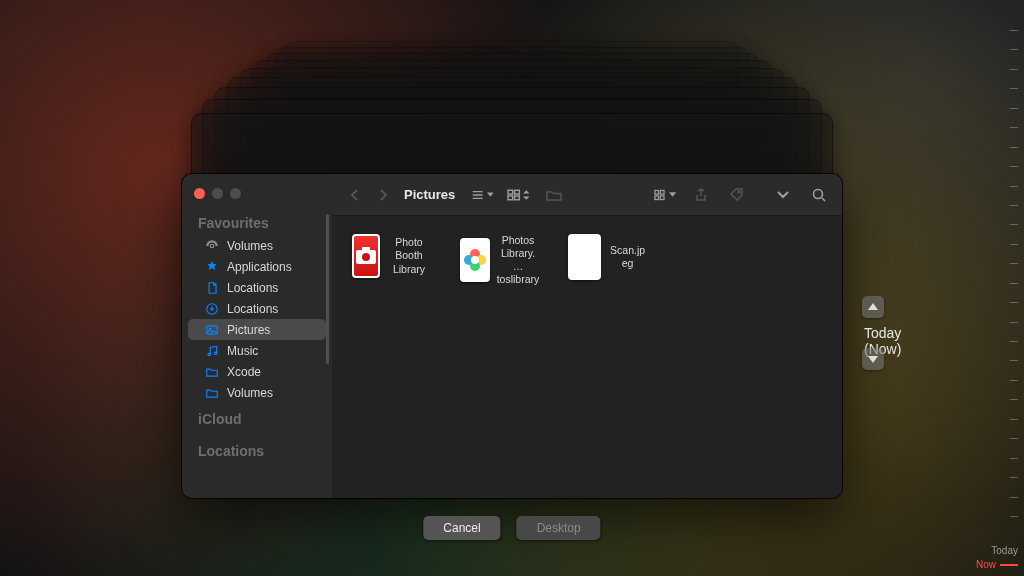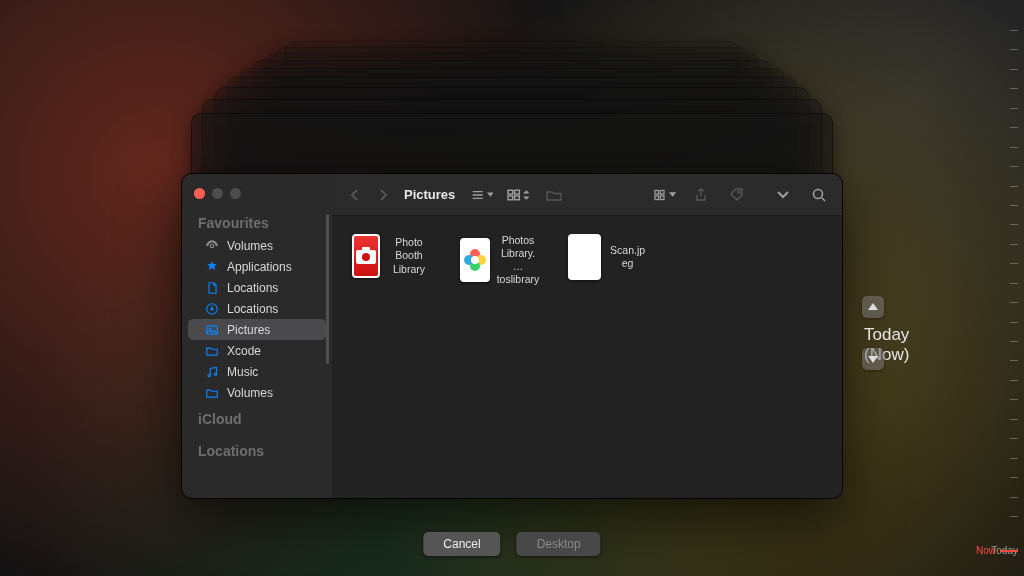--- a/index.html
+++ b/index.html
@@ -73,21 +73,21 @@
   .tb-title { color:#e8e8e8; font-weight:600; font-size:13px; margin-left:4px; margin-right:auto; }
   .tb-group { display:flex; gap:14px; align-items:center; margin-left:10px; }
   .tb-spacer { flex:1; }
   .content { flex:1; padding: 18px 20px; display:flex; gap:28px; align-items:flex-start; }
   .file { width:80px; display:flex; flex-direction:row; align-items:center; gap:6px; }
   .file-icon { width:48px; height:44px; border-radius:4px; display:flex; align-items:center; justify-content:center; }
   .file-label { font-size:10.5px; color:#d8d8d8; text-align:center; line-height:1.25; word-break:break-word; }
   
   .bottom-bar {
     position:absolute; left:50%; transform:translateX(-50%);
-    top: 532px; display:flex; gap:16px;
+    top: 516px; display:flex; gap:16px;
   }
   .btn {
     padding: 5px 20px; font-size:12px; border-radius:5px;
     background:#555; color:#eee; border:none;
     box-shadow: 0 1px 3px rgba(0,0,0,0.5);
   }
   .btn.disabled { background:#484848; color:#8a8a8a; }
   
   .timeline {
     position:absolute; right:0; top:0; width:160px; height:576px;
@@ -99,29 +99,29 @@
     position:absolute; right:140px; width:22px; height:22px;
     background:rgba(120,120,120,0.55); border-radius:5px;
     display:flex; align-items:center; justify-content:center;
     color:#ddd; font-size:11px; pointer-events:auto;
     box-shadow: 0 1px 3px rgba(0,0,0,0.4);
   }
   .arrow-up { top:296px; }
   .arrow-down { top:348px; }
   .timeline-label {
     position:absolute; right:100px; top:325px;
-    font-size:17px; color:#e5e5e5; pointer-events:auto;
+    font-size:14px; color:#e5e5e5; pointer-events:auto;
   }
   .timeline-bottom {
     position:absolute; right:6px; bottom:20px;
     font-size:10px; color:#9a9a9a; text-align:right;
     pointer-events:auto;
   }
   .timeline-now {
-    position:absolute; right:6px; bottom:20px; font-size:10px; color:#ff4b3e;
+    position:absolute; right:6px; bottom:6px; font-size:10px; color:#ff4b3e;
     display:flex; align-items:center; gap:4px;
   }
   .timeline-now::after { content:""; width:18px; height:2px; background:#ff4b3e; }
 </style>
 </head>
 <body>
 
 <div class="stack">
   <div class="ghost" style="top:-82px; width:455px; height:50px; opacity:.30"></div>
   <div class="ghost" style="top:-76px; width:475px; height:60px; opacity:.35"></div>
@@ -184,34 +184,34 @@
             <rect x="3" y="5" width="18" height="14" rx="2"></rect>
             <circle cx="9" cy="10" r="1.5"></circle>
             <path d="M3 17l5-5 4 4 3-3 6 6"></path>
           </svg>
       </span>
       <span>Pictures</span>
     </div>
     <div class="sb-item">
       <span class="sb-icon">
         <svg viewBox="0 0 24 24" fill="none" stroke="currentColor" stroke-width="2">
-            <path d="M3 7h6l2 2h10v10H3z"></path>
-          </svg>
-      </span>
-      <span>Xcode</span>
-    </div>
-    <div class="sb-item">
-      <span class="sb-icon">
-        <svg viewBox="0 0 24 24" fill="none" stroke="currentColor" stroke-width="2">
             <path d="M9 18V6l11-2v12"></path>
             <circle cx="7" cy="18" r="2"></circle>
             <circle cx="18" cy="16" r="2"></circle>
           </svg>
       </span>
       <span>Music</span>
+    </div>
+    <div class="sb-item">
+      <span class="sb-icon">
+        <svg viewBox="0 0 24 24" fill="none" stroke="currentColor" stroke-width="2">
+            <path d="M3 7h6l2 2h10v10H3z"></path>
+          </svg>
+      </span>
+      <span>Xcode</span>
     </div>
     <div class="sb-item">
       <span class="sb-icon">
         <svg viewBox="0 0 24 24" fill="none" stroke="currentColor" stroke-width="2">
             <path d="M3 7h6l2 2h10v10H3z"></path>
           </svg>
       </span>
       <span>Volumes</span>
     </div>
 

